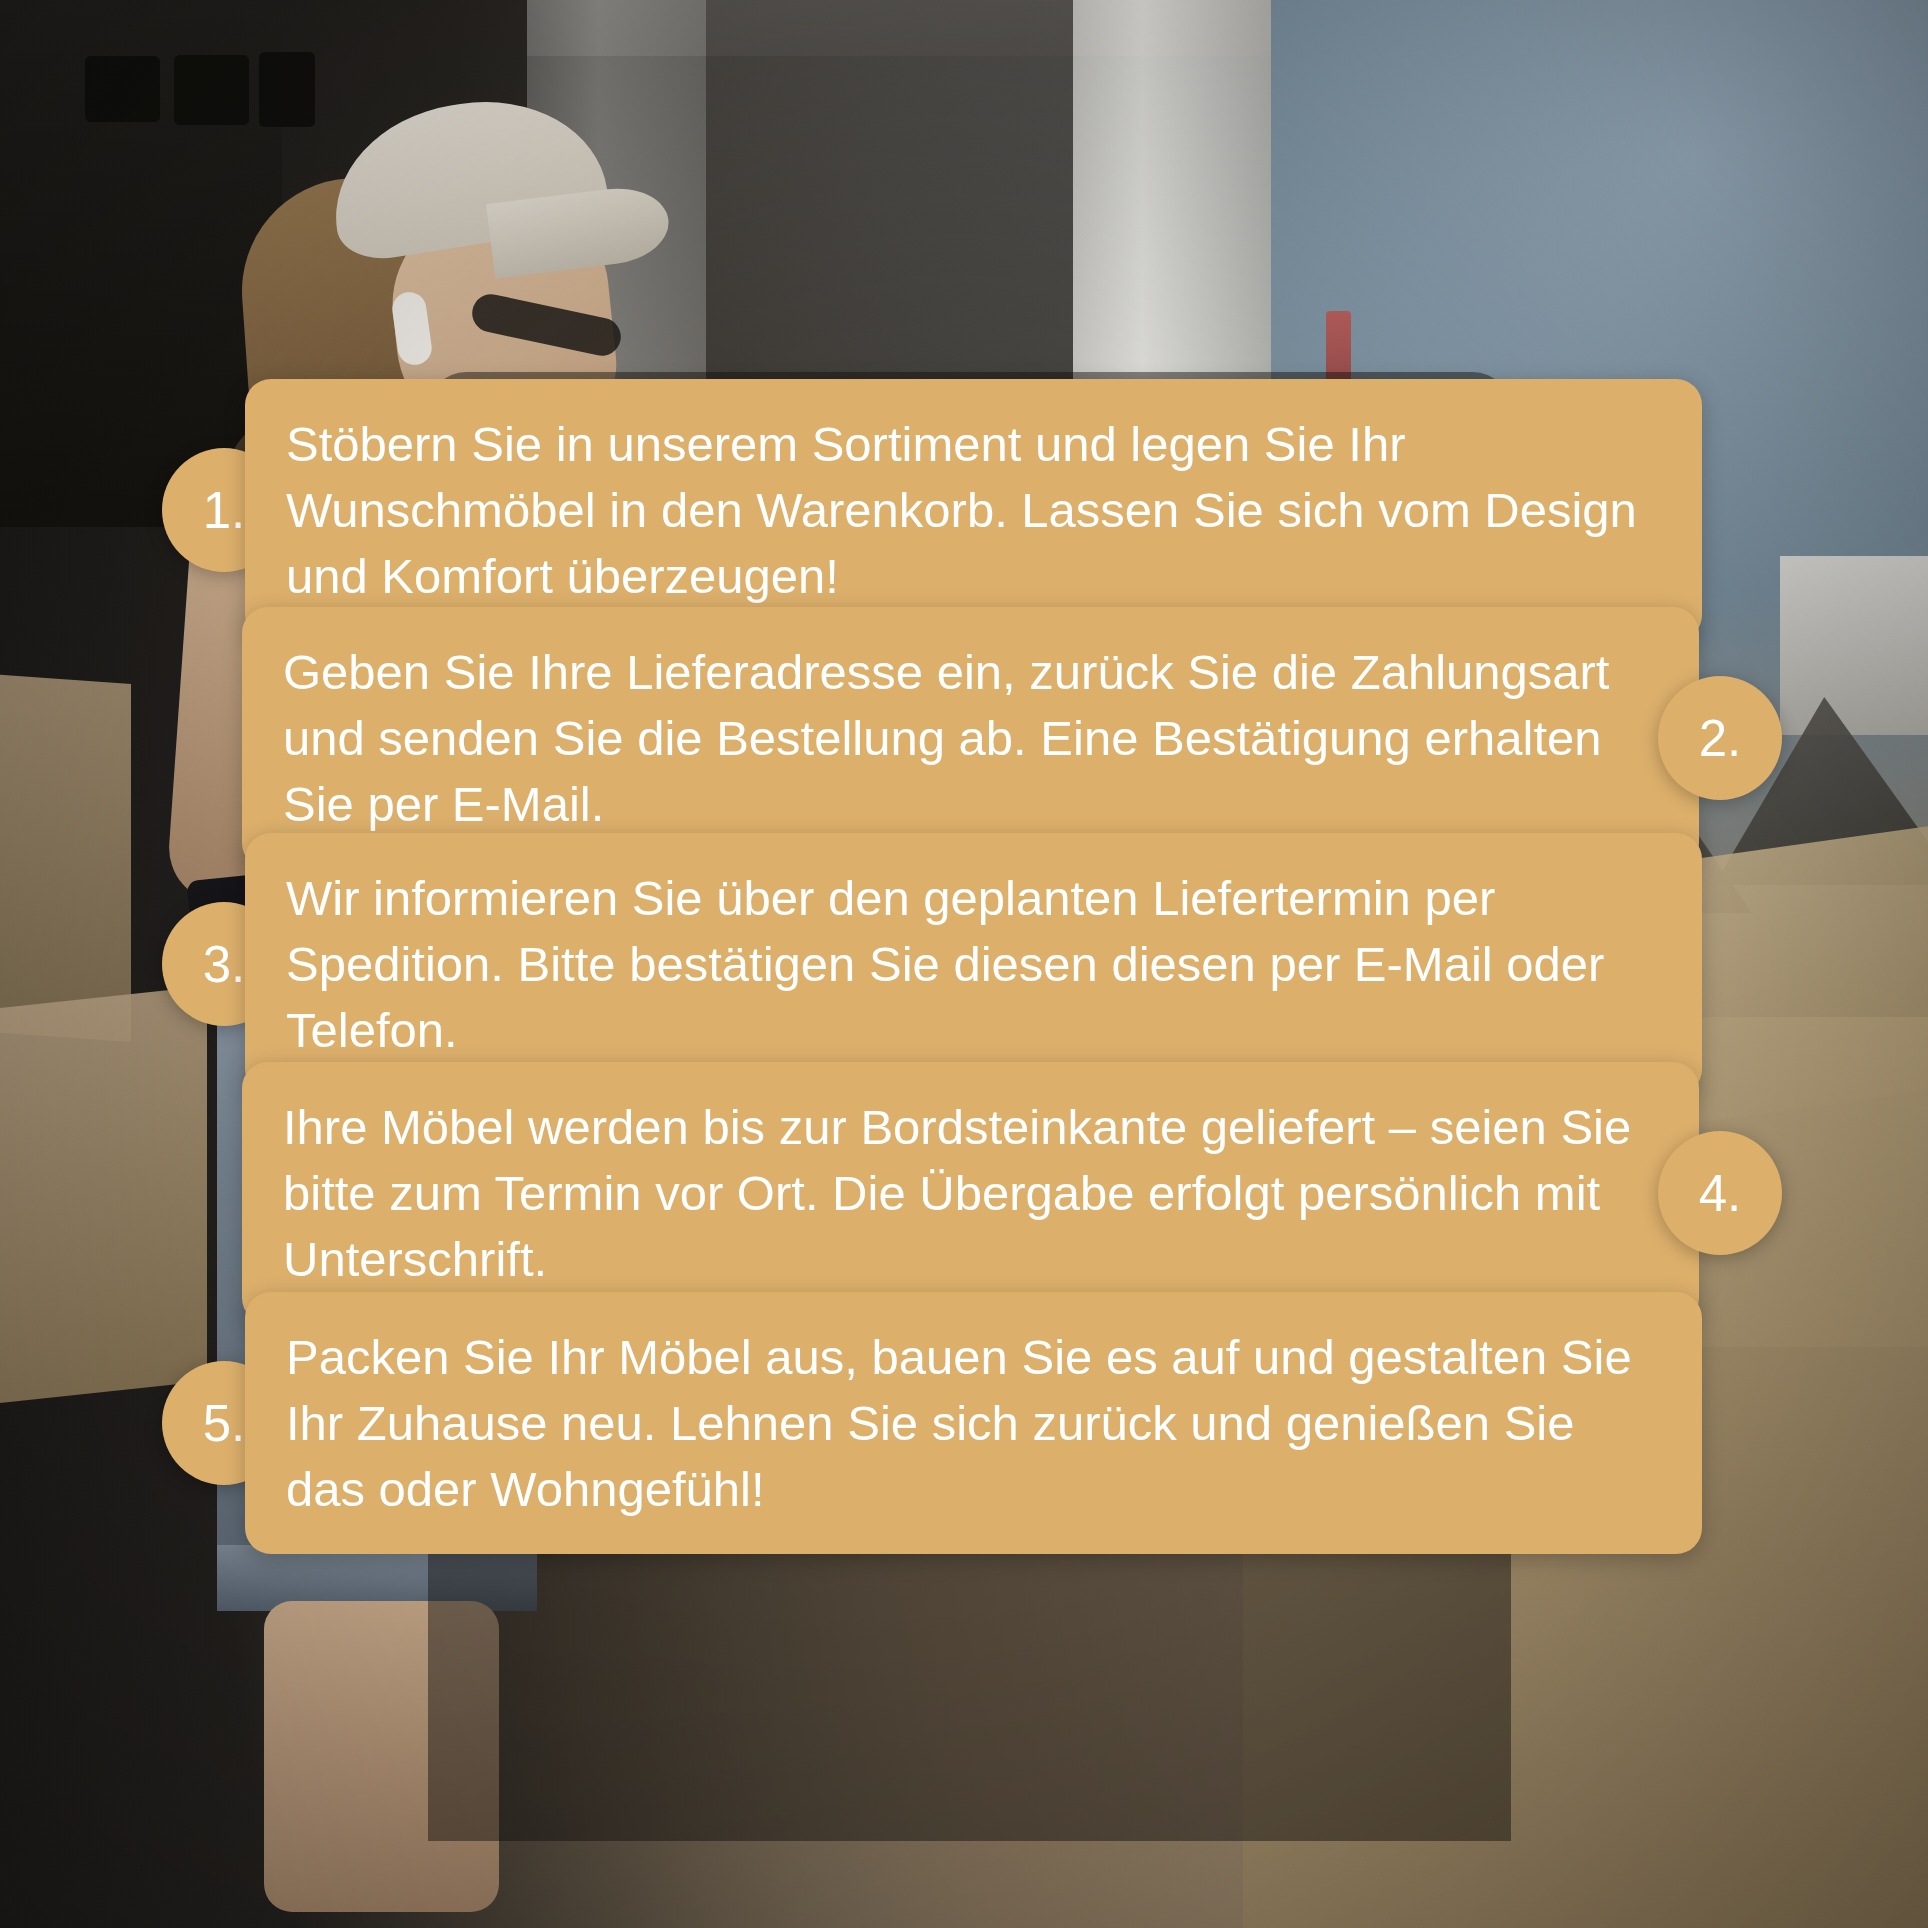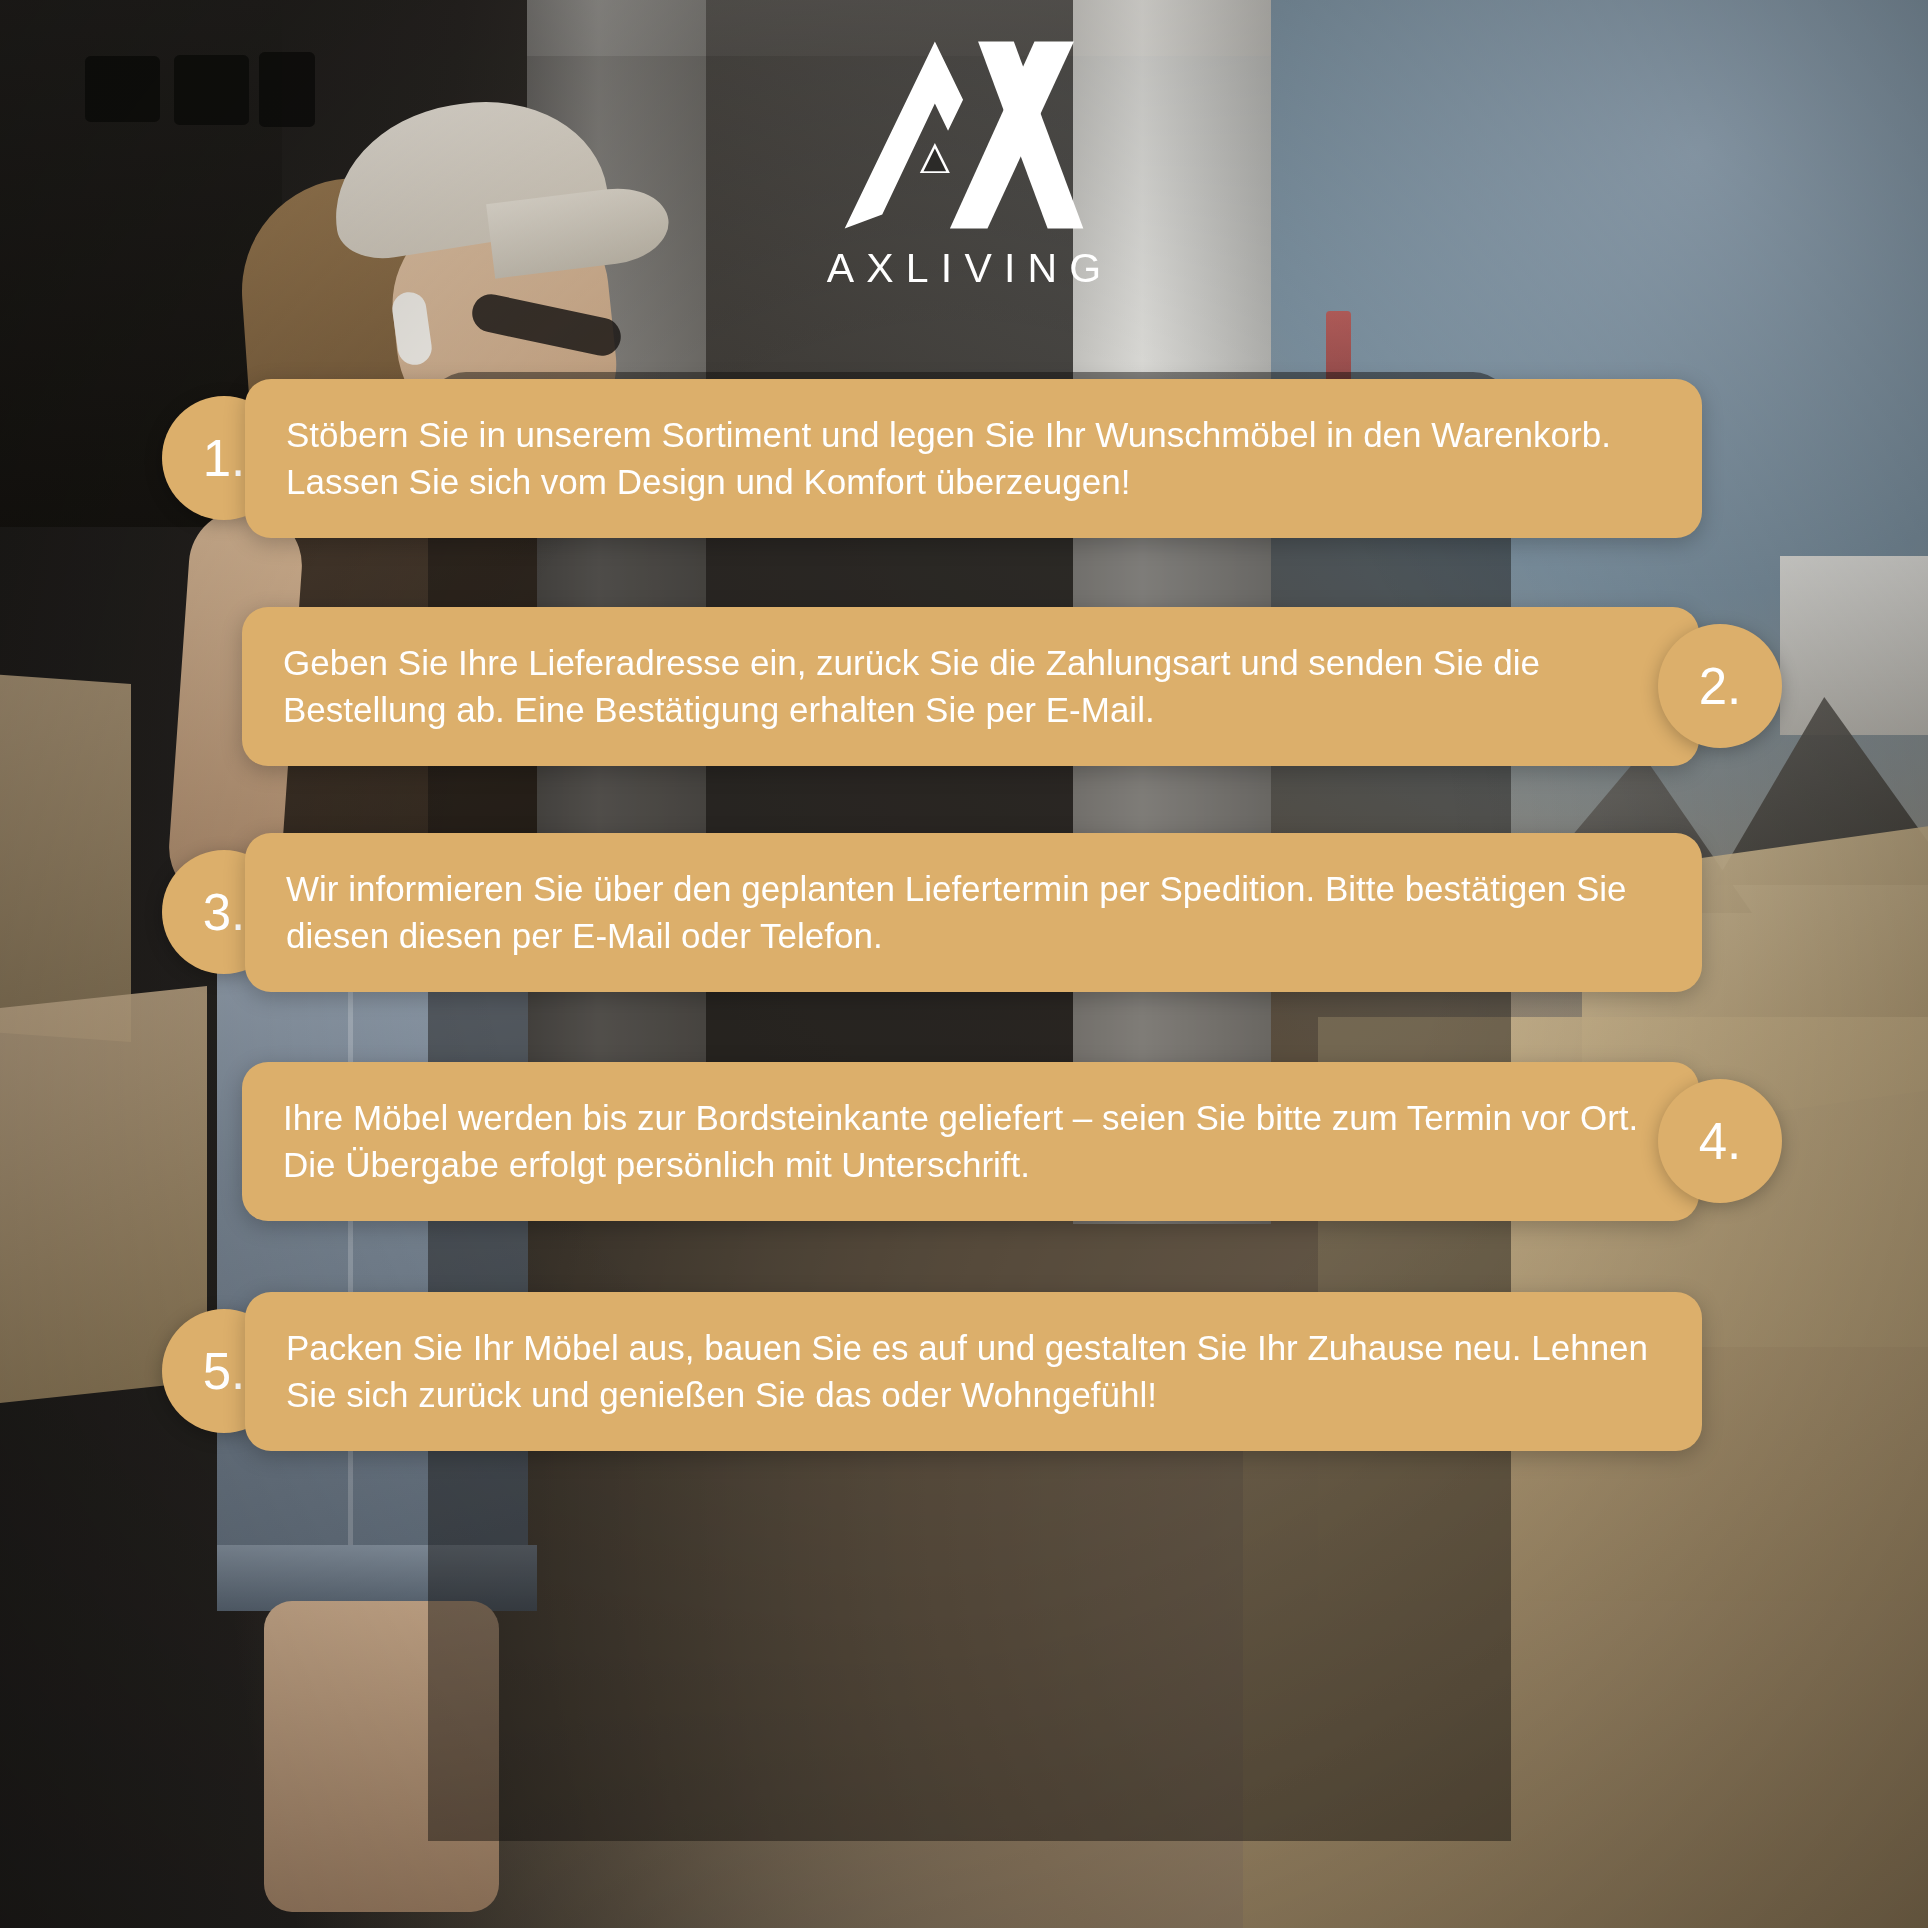--- a/index.html
+++ b/index.html
@@ -247,21 +247,21 @@
     font-size: 51px;
     font-weight: 400;
     flex: 0 0 auto;
     box-shadow: 0 3.8px 17px rgba(0,0,0,.25);
   }
   .bubble {
     background: #dcaf6b;
     color: #ffffff;
     border-radius: 26px;
     padding: 32px 41px;
-    font-size: 35px;
+    font-size: 49px;
     line-height: 1.35;
     font-weight: 400;
     box-shadow: 0 5.6px 21px rgba(0,0,0,.22);
   }
 
   
   #step1 { left: 162px; top: 379px; width: 1601px; }
   #step1 .bubble { width: 1375px; margin-left: -41px; }
 
   #step2 { left: 162px; top: 607px; width: 1620px; justify-content: flex-start; }
@@ -316,36 +316,20 @@
       <div class="p-earbud"></div>
       <div class="p-glasses"></div>
       <div class="p-hat"></div>
       <div class="p-brim"></div>
     </div>
 
     <div class="scrim"></div>
     <div class="vignette"></div>
   </div>
 
-  <div class="logo">
-    <span>
-      <svg width="254" height="202" viewBox="0 0 270 215" aria-hidden="true">
-
-        <path d="M8 207 L104 8 L134 70 L118 103 L104 74 L48 192 Z" fill="#ffffff"></path>
-
-        <path d="M88 148 L104 116 L120 148 Z" fill="#ffffff"></path>
-        <path d="M92 146 L104 122 L116 146 Z" fill="#2b2a28"></path>
-
-        <path d="M150 8 L188 8 L262 207 L224 207 Z" fill="#ffffff"></path>
-
-        <path d="M252 8 L210 8 L120 207 L160 207 Z" fill="#ffffff"></path>
-      </svg>
-    </span>
-    <div class="logo-word">AXLIVING</div>
-  </div>
 
   <div class="steps">
 
     <div class="step" id="step1">
       <div class="badge">1.</div>
       <div class="bubble">Stöbern Sie in unserem Sortiment und legen Sie Ihr Wunschmöbel in den Warenkorb. Lassen Sie sich vom Design und Komfort überzeugen!</div>
     </div>
 
     <div class="step right-num" id="step2">
       <div class="badge">2.</div>

